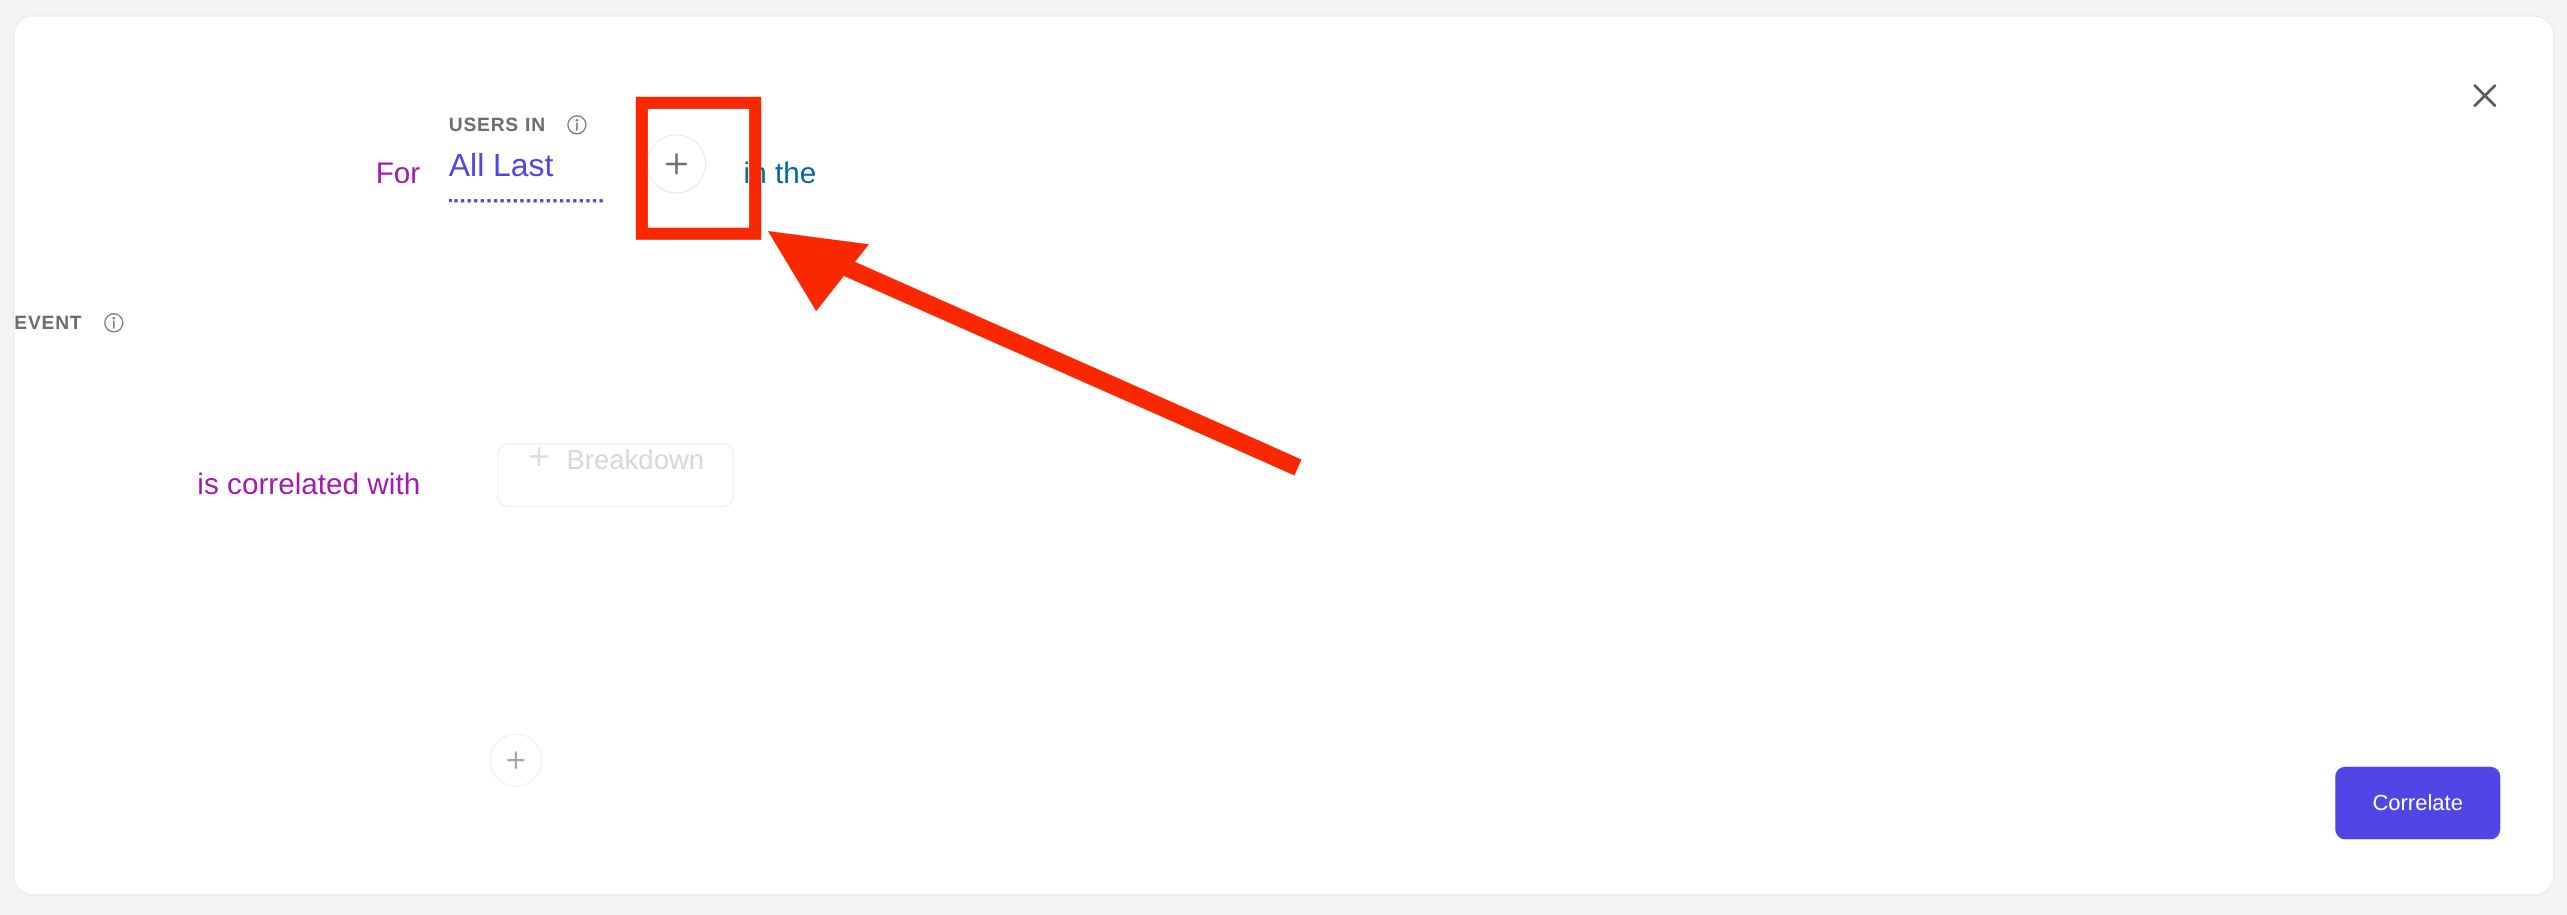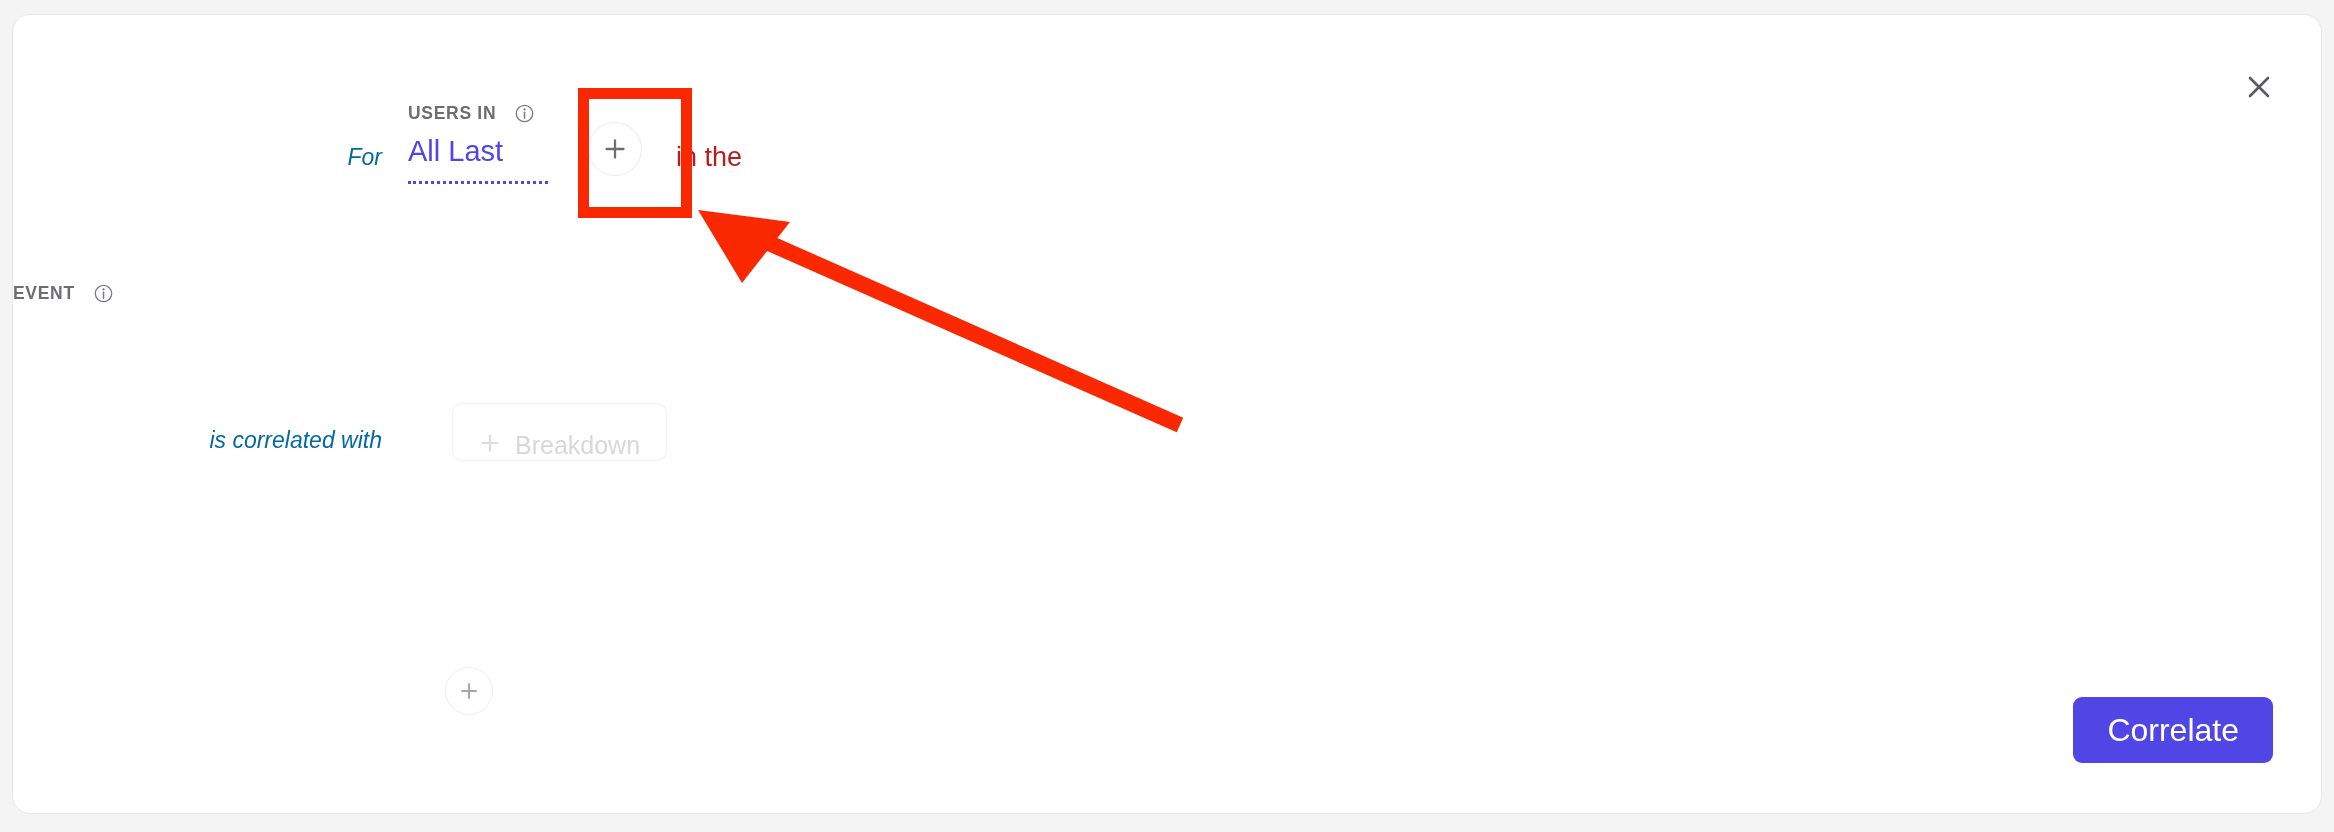--- a/index.html
+++ b/index.html
@@ -63,26 +63,25 @@
 
   .row-users   { left: 0;  top: 88px;  }
   .row-goal    { left: 0;  top: 268px; }
   .row-event   { left: 0;  top: 388px; }
 
   
   .phrase {
     width: 395px;
     text-align: right;
     padding-right: 26px;
-    color: #0369a1;
-    font-size: 23px;
+    color: #a21caf;
+    font-size: 27px;
     line-height: 30px;
     padding-bottom: 12px;
     white-space: nowrap;
-    font-style: italic;
   }
 
   
   .field {
     display: flex;
     flex-direction: column;
     align-items: flex-start;
   }
 
   .field-label {
@@ -129,31 +128,31 @@
     background: #fff;
     display: flex;
     align-items: center;
     justify-content: center;
     cursor: pointer;
     flex: none;
   }
   .plus-circle svg { display: block; }
 
   .inline-text {
-    color: #b91c1c;
+    color: #0369a1;
     font-size: 27px;
     line-height: 30px;
     padding-bottom: 12px;
     white-space: nowrap;
   }
 
   
   .breakdown-btn {
     display: flex;
-    align-items: flex-end;
+    align-items: flex-start;
     gap: 14px;
     height: 58px;
     padding: 0 26px;
     border: 1px solid #f0f0f3;
     border-radius: 10px;
     background: #fff;
     color: #d7d7de;
     font-size: 25px;
     font-family: "Liberation Sans", sans-serif;
     cursor: pointer;
@@ -178,21 +177,21 @@
 
   
   .correlate-btn {
     position: absolute;
     right: 48px;
     bottom: 50px;
     height: 66px;
     padding: 0 34px;
     background: #4f46e5;
     color: #ffffff;
-    font-size: 32px;
+    font-size: 20px;
     font-family: "Liberation Sans", sans-serif;
     border: none;
     border-radius: 9px;
     cursor: pointer;
     white-space: nowrap;
   }
 
   
   .annotation {
     position: absolute;

